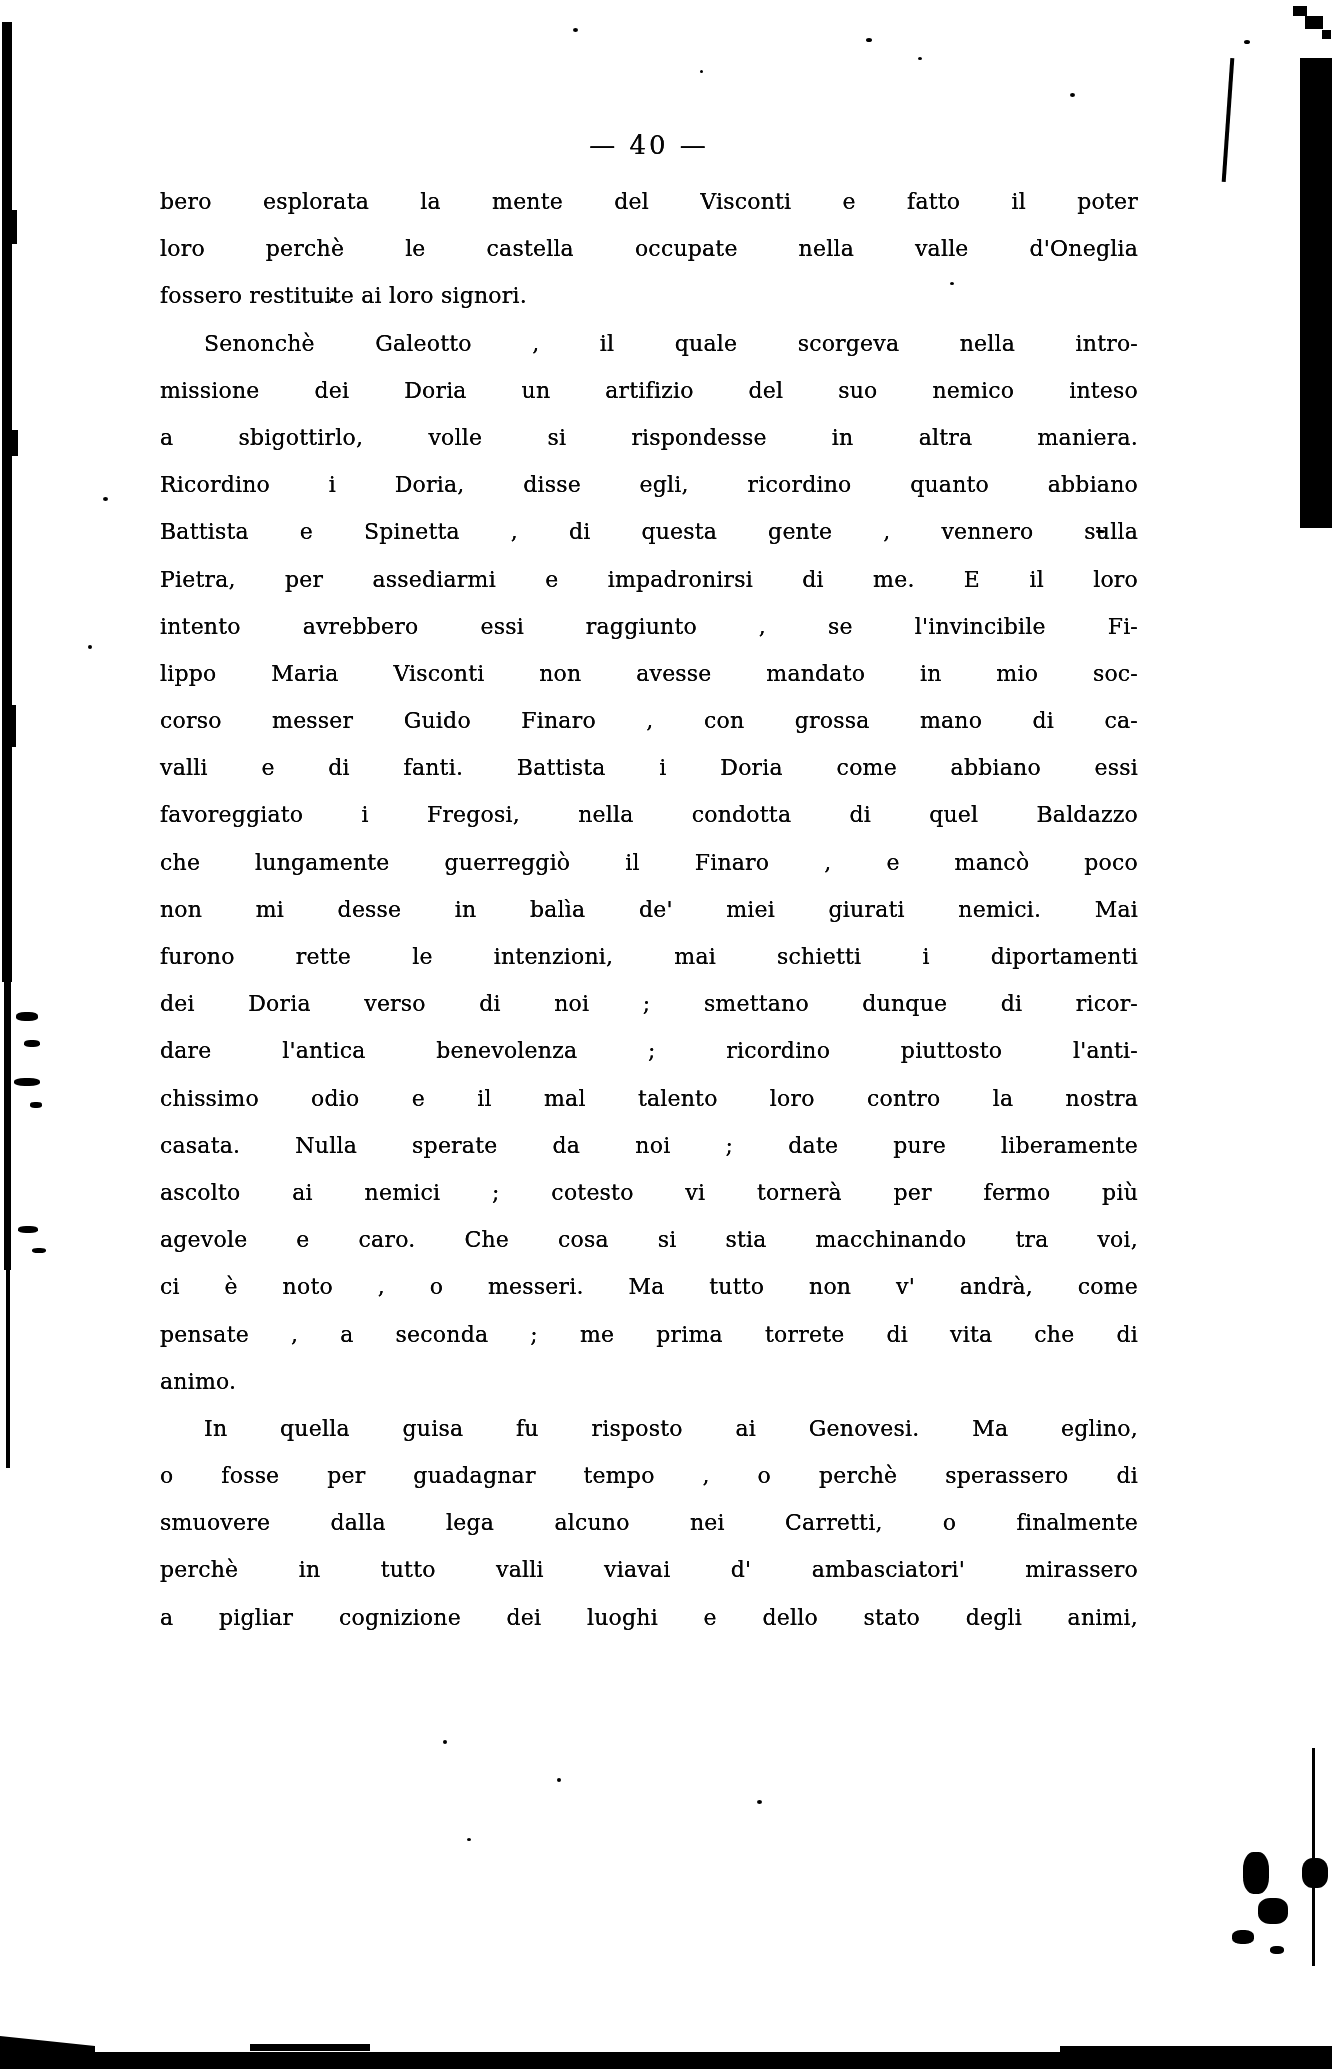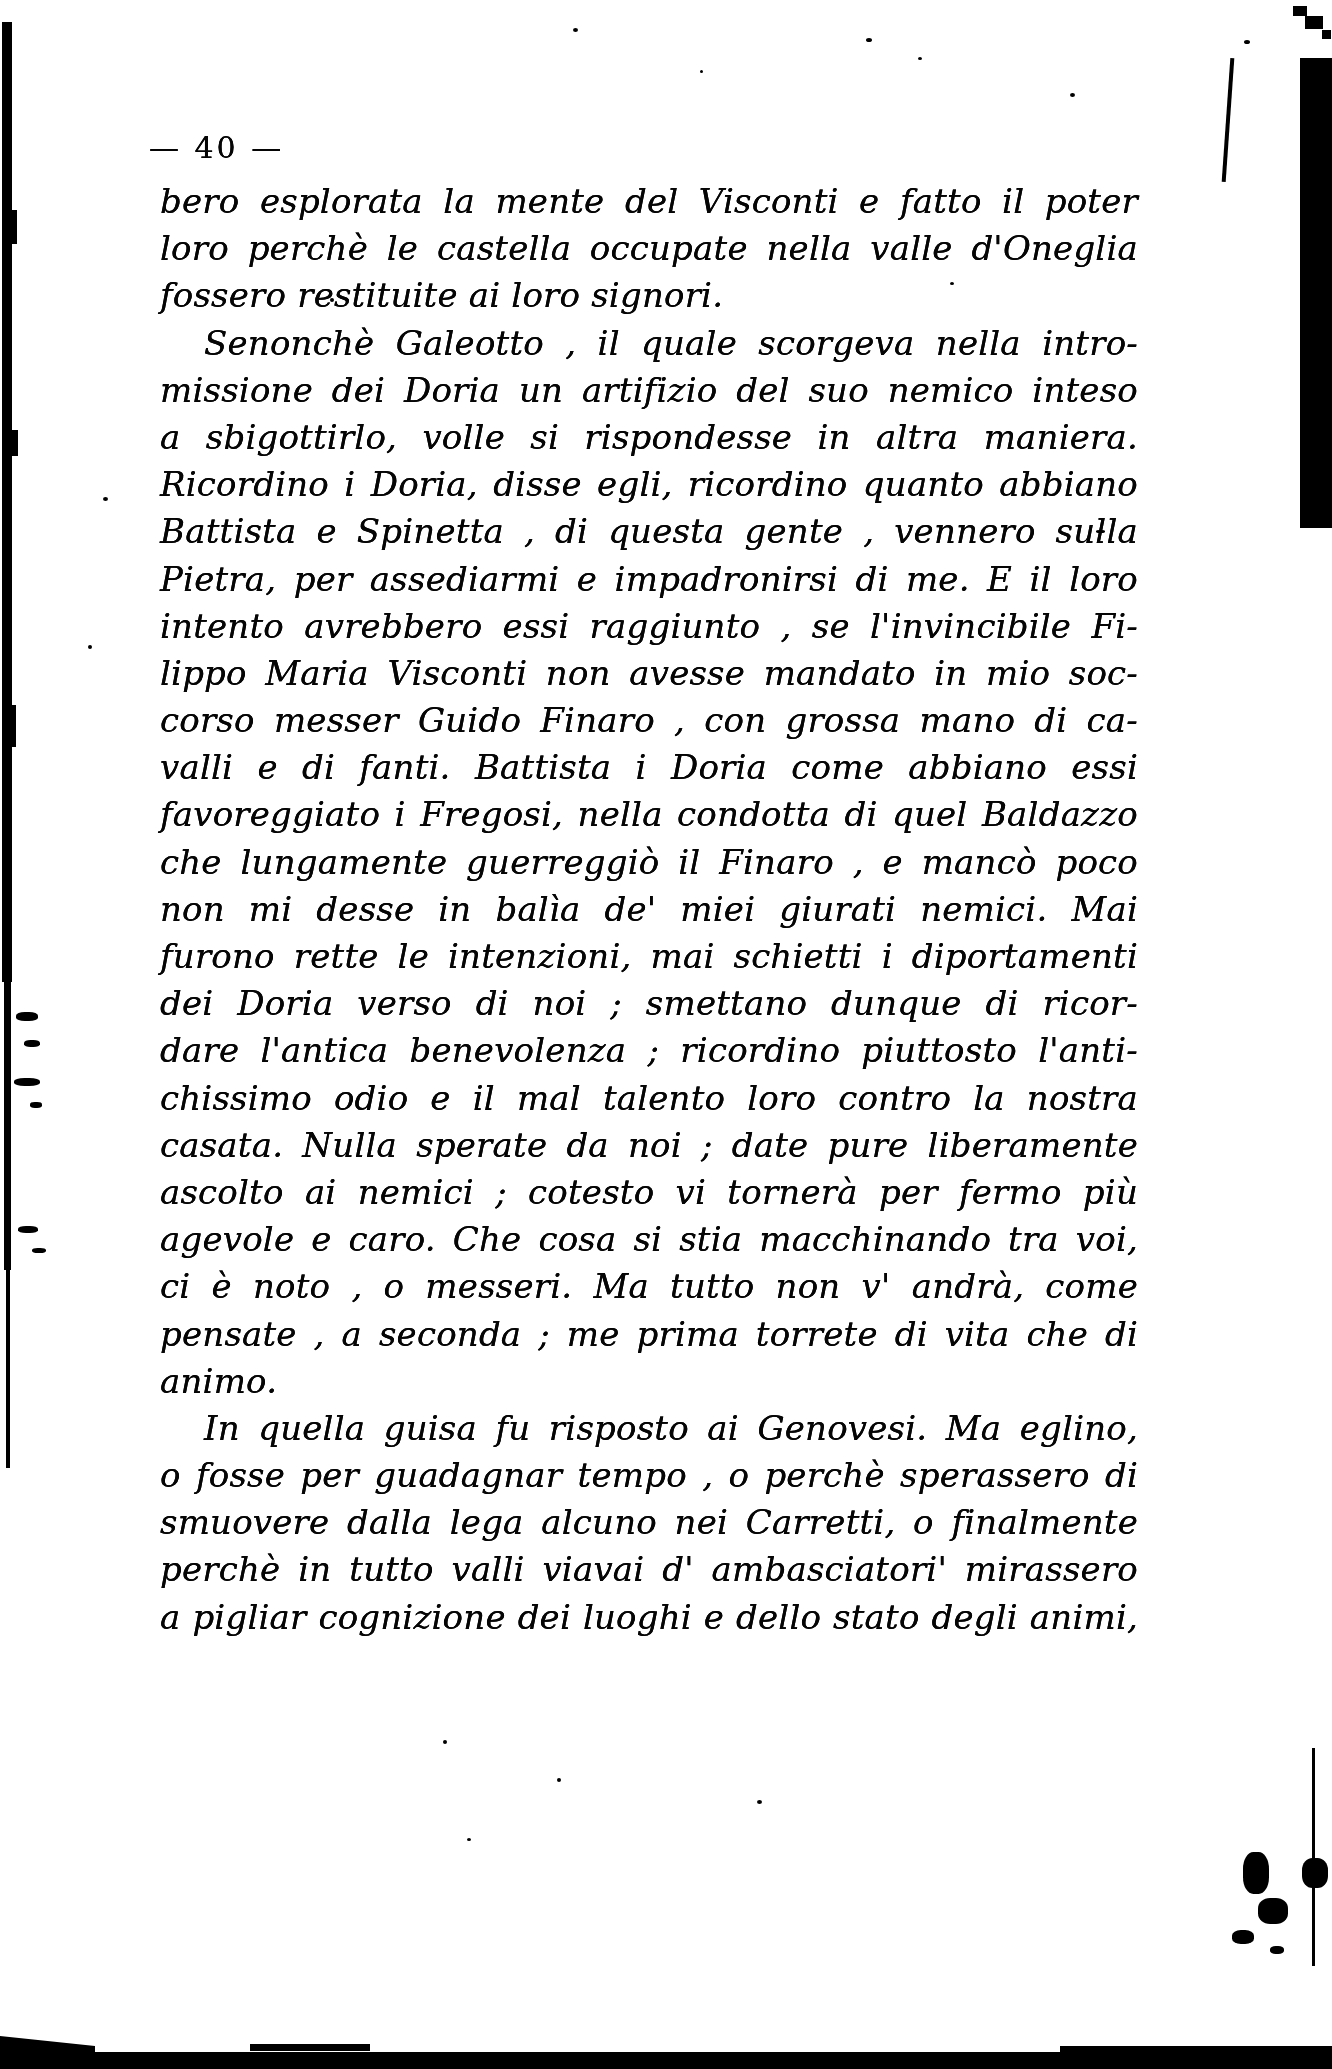--- a/index.html
+++ b/index.html
@@ -6,40 +6,39 @@
   .sheet{
     position:relative;
     width:1332px;height:2069px;
     background:#ffffff;
     overflow:hidden;
     font-family:"DejaVu Serif","Liberation Serif",serif;
     color:#050505;
   }
   .pageno{
     position:absolute;
-    left:149px;top:130px;width:978px;
-    text-align:left;
-    font-size:30px;
+    left:160px;top:130px;width:978px;
+    text-align:center;
+    font-size:26px;
     letter-spacing:3px;
     text-shadow:0 0 0.6px #000;
   }
   .textblock{
     position:absolute;
     left:160px;top:178px;width:978px;
   }
   .line{
-    font-size:34px;
+    font-size:22px;
     line-height:47.2px;
     height:47.2px;
     text-align:justify;
     text-align-last:justify;
     letter-spacing:0.2px;
     white-space:normal;
     text-shadow:0 0 0.6px #000;
-    font-style:italic;
   }
   .line.flush{text-align:right;text-align-last:left;}
   .line.indent{text-indent:44px;}
   
   .art{position:absolute;background:#000;}
   .round{border-radius:50%;}
   .r40{border-radius:40%;}
 </style>
 </head>
 <body>

